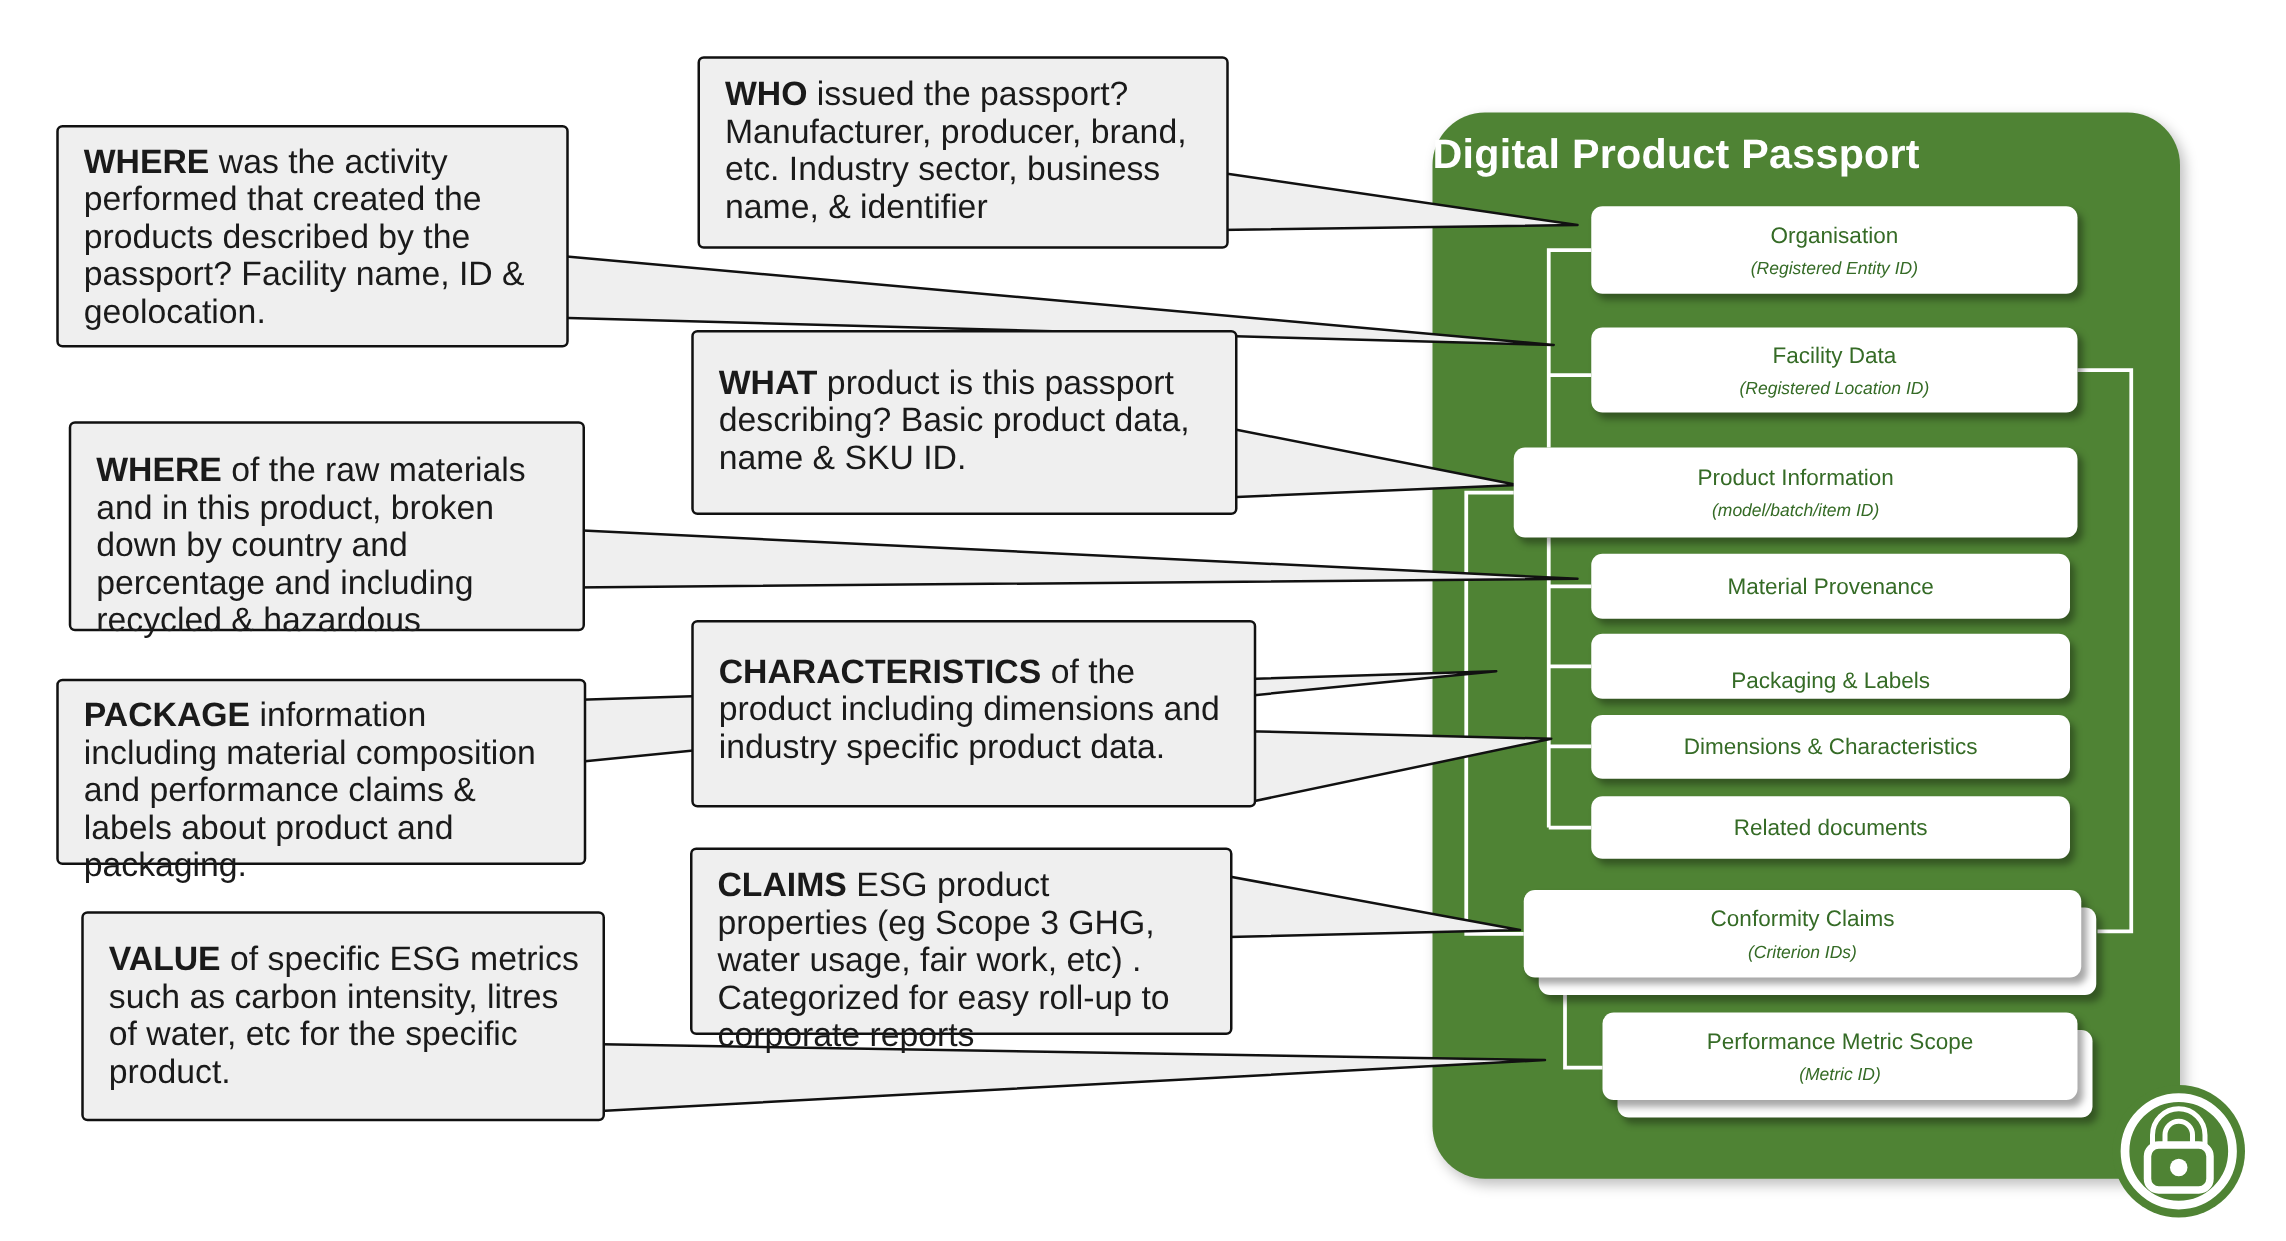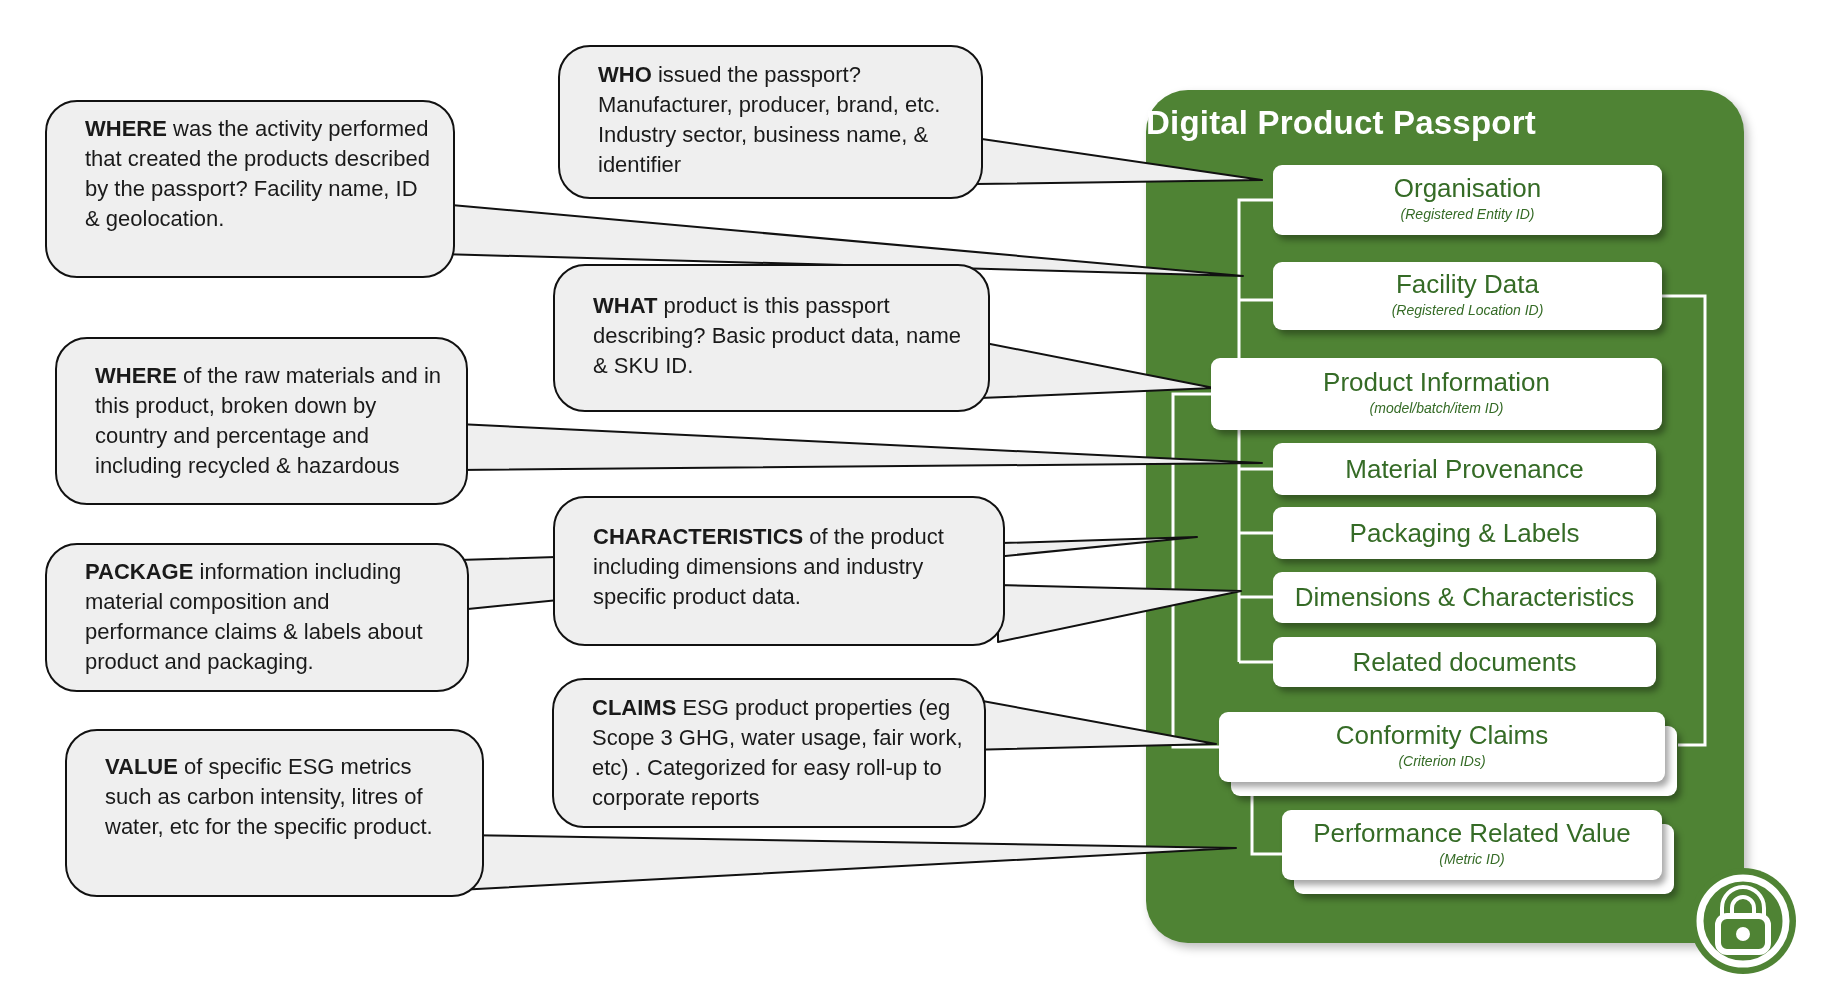--- a/index.html
+++ b/index.html
@@ -25,32 +25,32 @@
   
   .overlay{left:0;top:0;z-index:2;}
   
   .node{
     background:#ffffff;border-radius:9px;
     box-shadow:4px 5px 6px rgba(0,0,0,0.35);
     color:#356B26;text-align:center;
     display:flex;flex-direction:column;justify-content:center;align-items:center;
     z-index:3;box-sizing:border-box;
   }
-  .node .t{font-size:26px;line-height:29px;font-weight:500;}
+  .node .t{font-size:18px;line-height:29px;font-weight:500;}
   .node .s{font-size:14px;line-height:23px;font-style:italic;}
   .echo{
     background:#ffffff;border-radius:9px;
     box-shadow:4px 5px 6px rgba(0,0,0,0.35);
     z-index:2;
   }
   
   .callout{
-    background:#EFEFEF;border:2.5px solid #111111;border-radius:32px;
-    color:#1a1a1a;font-size:22px;line-height:30px;
-    box-sizing:border-box;padding:12px 18px 8px 38px;
+    background:#EFEFEF;border:2.5px solid #111111;border-radius:5px;
+    color:#1a1a1a;font-size:27px;line-height:30px;
+    box-sizing:border-box;padding:12px 18px 8px 20px;
     z-index:4;
   }
   .callout b{font-weight:bold;}
   .lock{left:1688px;top:866px;width:110px;height:110px;z-index:5;}
 </style>
 </head>
 <body>
 
 <div class="abs dpp-panel"></div>
 <div class="abs dpp-title">Digital Product Passport</div>
@@ -86,35 +86,35 @@
   <div class="t">Facility Data</div>
   <div class="s">(Registered Location ID)</div>
 </div>
 <div class="abs node" style="left:1211px;top:358px;width:451px;height:72px;">
   <div class="t">Product Information</div>
   <div class="s">(model/batch/item ID)</div>
 </div>
 <div class="abs node" style="left:1273px;top:443px;width:383px;height:52px;">
   <div class="t">Material Provenance</div>
 </div>
-<div class="abs node" style="left:1273px;top:507px;width:383px;height:52px;">
+<div class="abs node" style="left:1273px;top:507px;width:383px;height:52px;justify-content:flex-end;">
   <div class="t">Packaging &amp; Labels</div>
 </div>
 <div class="abs node" style="left:1273px;top:572px;width:383px;height:51px;">
   <div class="t">Dimensions &amp; Characteristics</div>
 </div>
 <div class="abs node" style="left:1273px;top:637px;width:383px;height:50px;">
   <div class="t">Related documents</div>
 </div>
 <div class="abs node" style="left:1219px;top:712px;width:446px;height:70px;align-items:center;">
   <div class="t">Conformity Claims</div>
   <div class="s">(Criterion IDs)</div>
 </div>
 <div class="abs node" style="left:1282px;top:810px;width:380px;height:70px;">
-  <div class="t">Performance Related Value</div>
+  <div class="t">Performance Metric Scope</div>
   <div class="s">(Metric ID)</div>
 </div>
 
 <div class="abs callout" style="left:45px;top:100px;width:410px;height:178px;">
   <b>WHERE</b><span> was the activity performed  that  created the products described by the passport? Facility name, ID &amp; geolocation.</span>
 </div>
 <div class="abs callout" style="left:558px;top:45px;width:425px;height:154px;padding-top:13px;">
   <b>WHO</b><span> issued the passport? Manufacturer, producer, brand, etc.  Industry sector, business name, &amp; identifier</span>
 </div>
 <div class="abs callout" style="left:553px;top:264px;width:437px;height:148px;padding-top:25px;">

